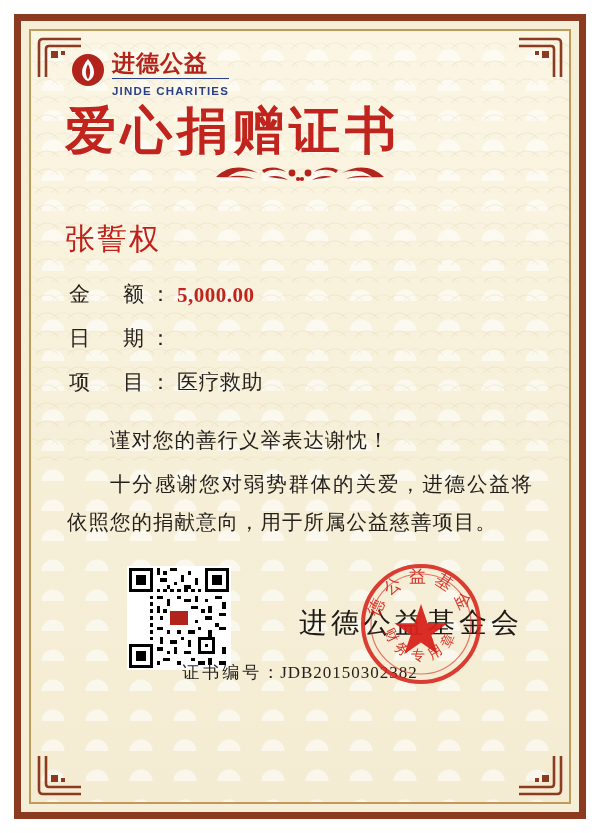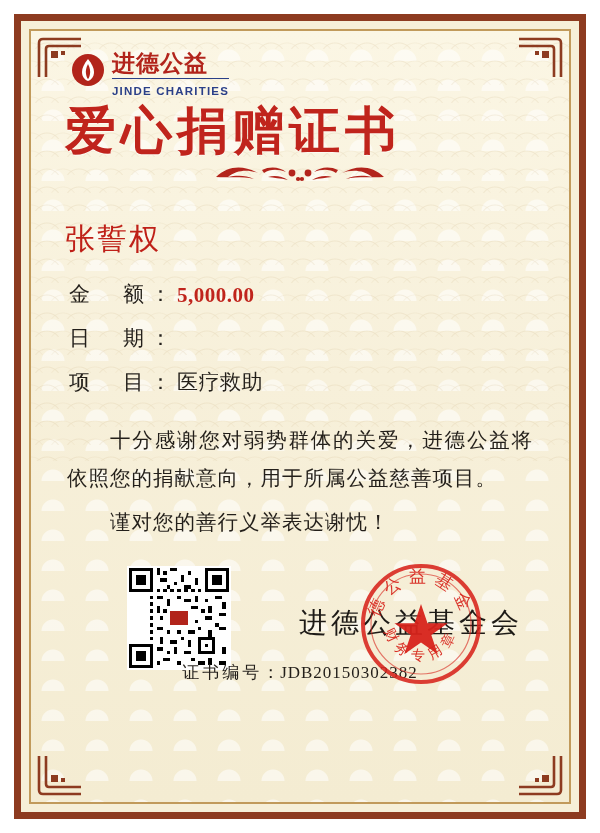--- a/index.html
+++ b/index.html
@@ -367,22 +367,22 @@
             <span class="field-sep">：</span>
           </div>
           <div class="field-row">
             <span class="field-label">项　目</span>
             <span class="field-sep">：</span>
             <span class="field-value">医疗救助</span>
           </div>
         </div>
 
         <div class="body-text">
+          <p>谨对您的善行义举表达谢忱！</p>
           <p>十分感谢您对弱势群体的关爱，进德公益将依照您的捐献意向，用于所属公益慈善项目。</p>
-          <p>谨对您的善行义举表达谢忱！</p>
         </div>
 
         <div class="footer">
 
           <div class="qr">
             <svg width="100" height="100" viewBox="0 0 29 29" shape-rendering="crispEdges">
               <rect width="29" height="29" fill="#ffffff"></rect>
               <g fill="#000000">
 
                 <rect x="0" y="0" width="7" height="1"></rect>

